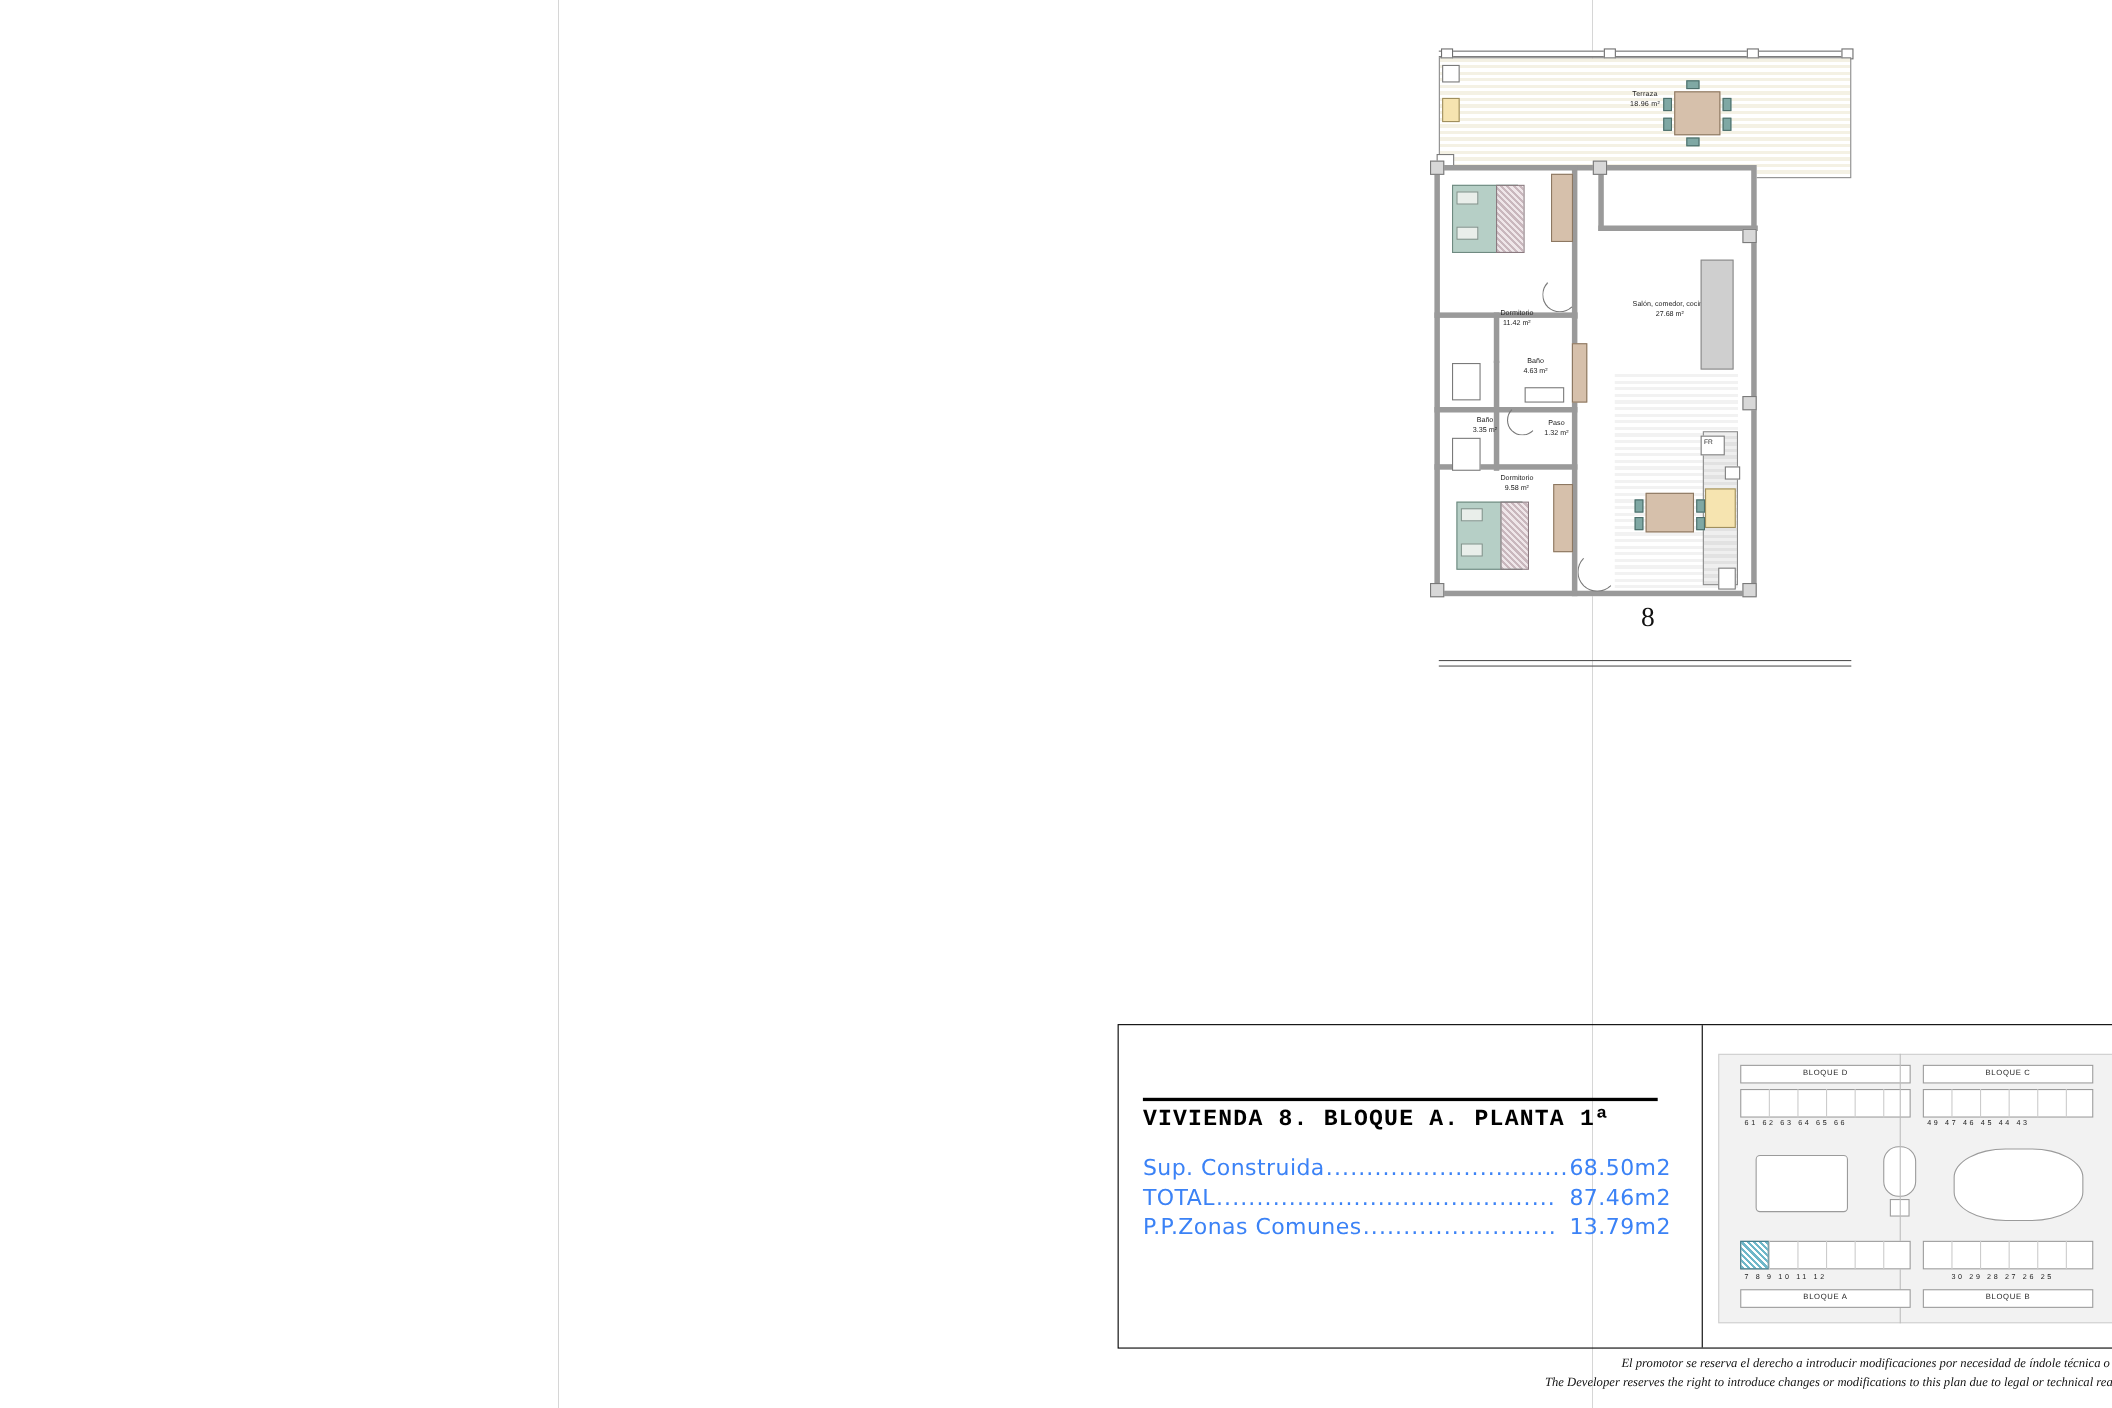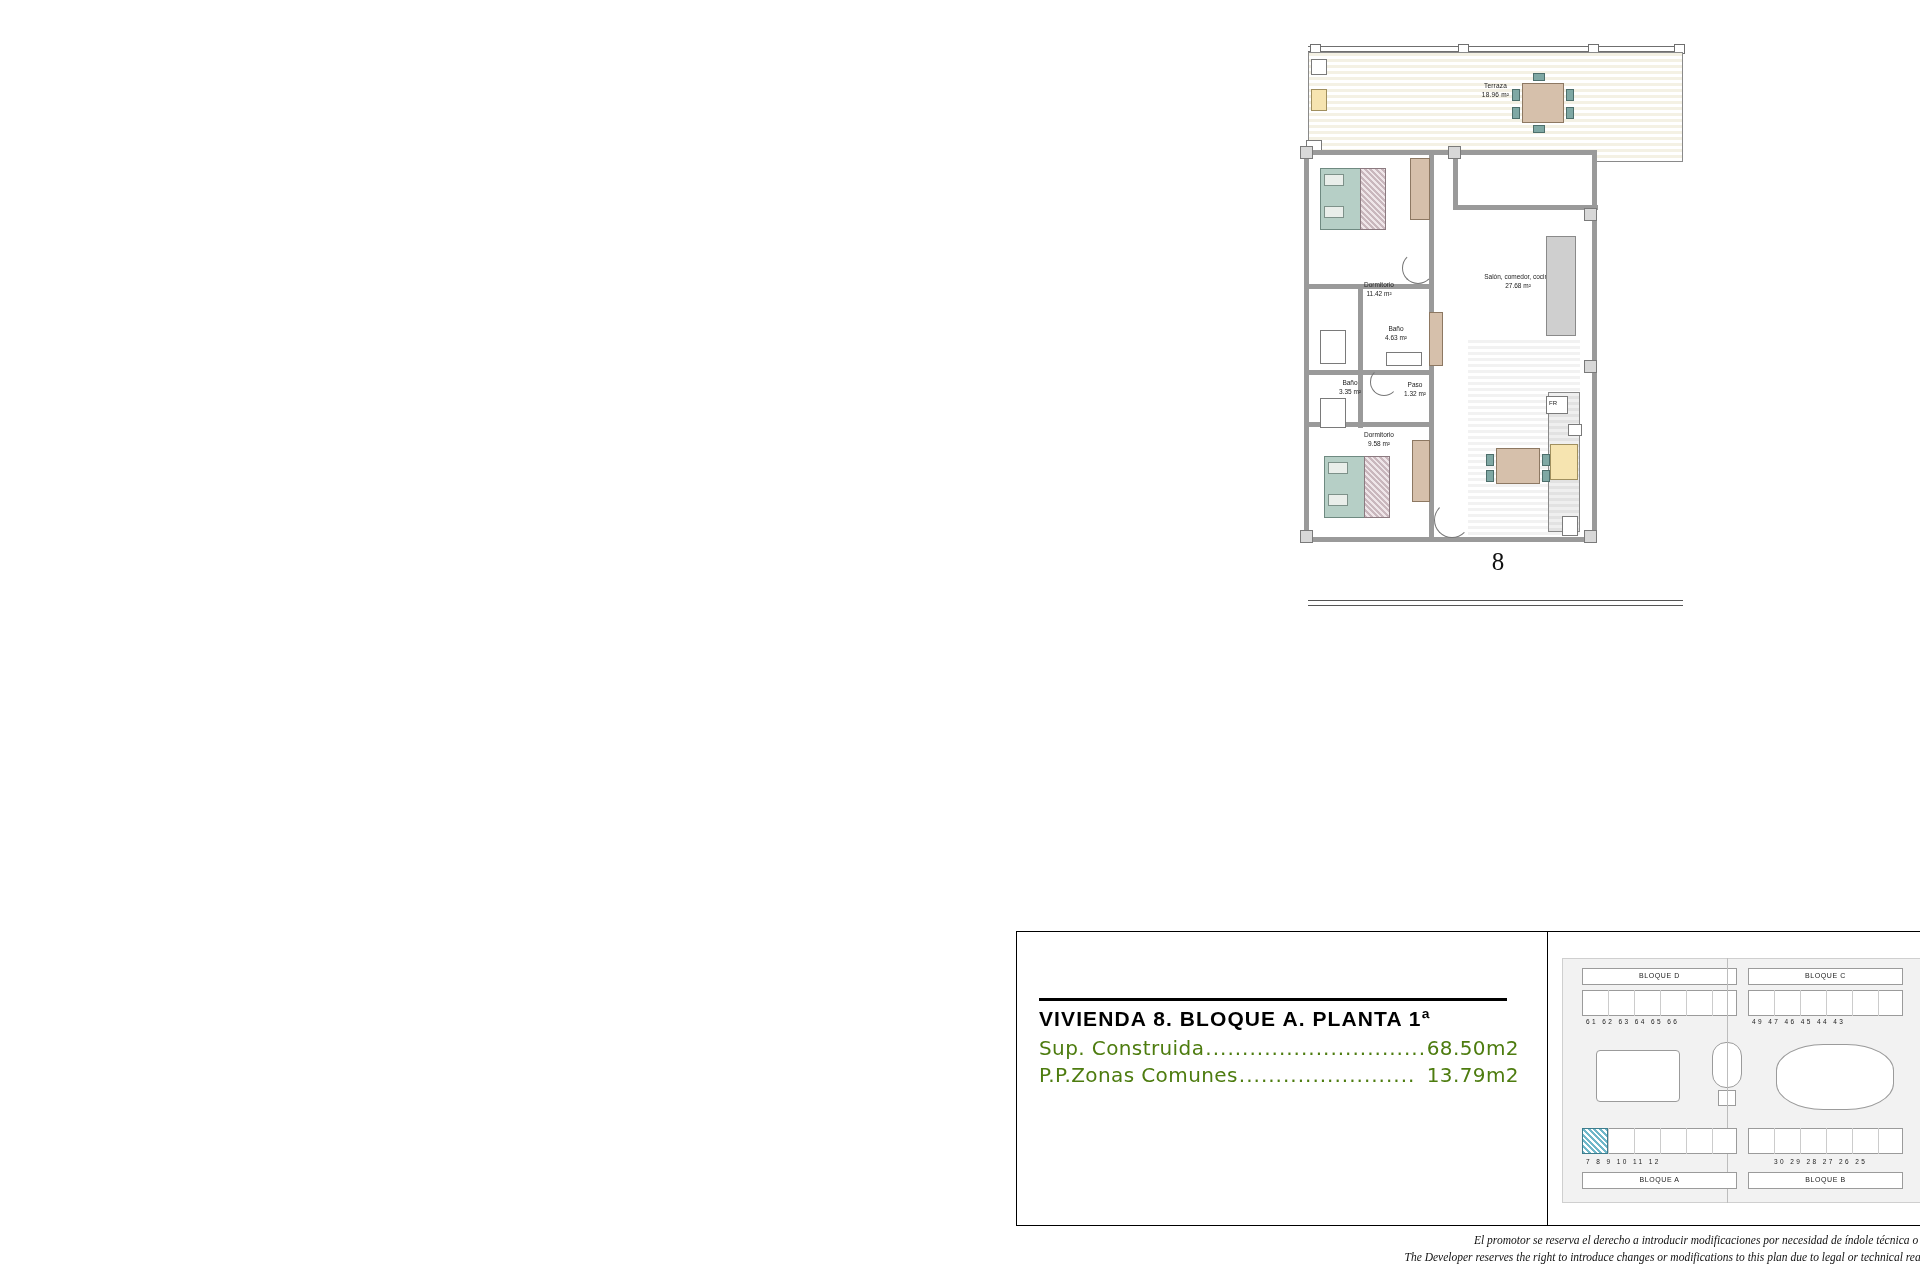--- a/index.html
+++ b/index.html
@@ -230,28 +230,28 @@
     width: 468px;
     height: 3px;
     background: #000;
     margin-bottom: 6px;
   }
   .tb-title {
     font-size: 21px;
     font-weight: bold;
     letter-spacing: 1.1px;
     color: #000;
-    font-family: Liberation Sans, sans-serif;
-    margin-bottom: 5px;
+    font-family: Liberation Mono, monospace;
+    margin-bottom: 19px;
   }
   .tb-row {
     display: flex;
     align-items: baseline;
     font-size: 20px;
-    color: #4d7c0f;
+    color: #3b82f6;
     font-family: "DejaVu Sans", sans-serif;
     letter-spacing: .4px;
     margin-bottom: 3px;
     width: 480px;
   }
   .tb-row .lbl { white-space: nowrap; }
   .tb-row .dots {
     flex: 1;
     overflow: hidden;
     white-space: nowrap;
@@ -472,20 +472,25 @@
         <div class="tb-hr"></div>
         <div class="tb-title">VIVIENDA 8. BLOQUE A. PLANTA 1ª</div>
 
         <div class="tb-row">
           <span class="lbl">Sup. Construida</span>
           <span class="dots">..............................</span>
           <span class="val">68.50m2</span>
         </div>
 
 
+        <div class="tb-row">
+          <span class="lbl">TOTAL</span>
+          <span class="dots">..........................................</span>
+          <span class="val">87.46m2</span>
+        </div>
 
         <div class="tb-row">
           <span class="lbl">P.P.Zonas Comunes</span>
           <span class="dots">........................</span>
           <span class="val">13.79m2</span>
         </div>
       </div>
     </div>
 
     <div class="keyplan">

